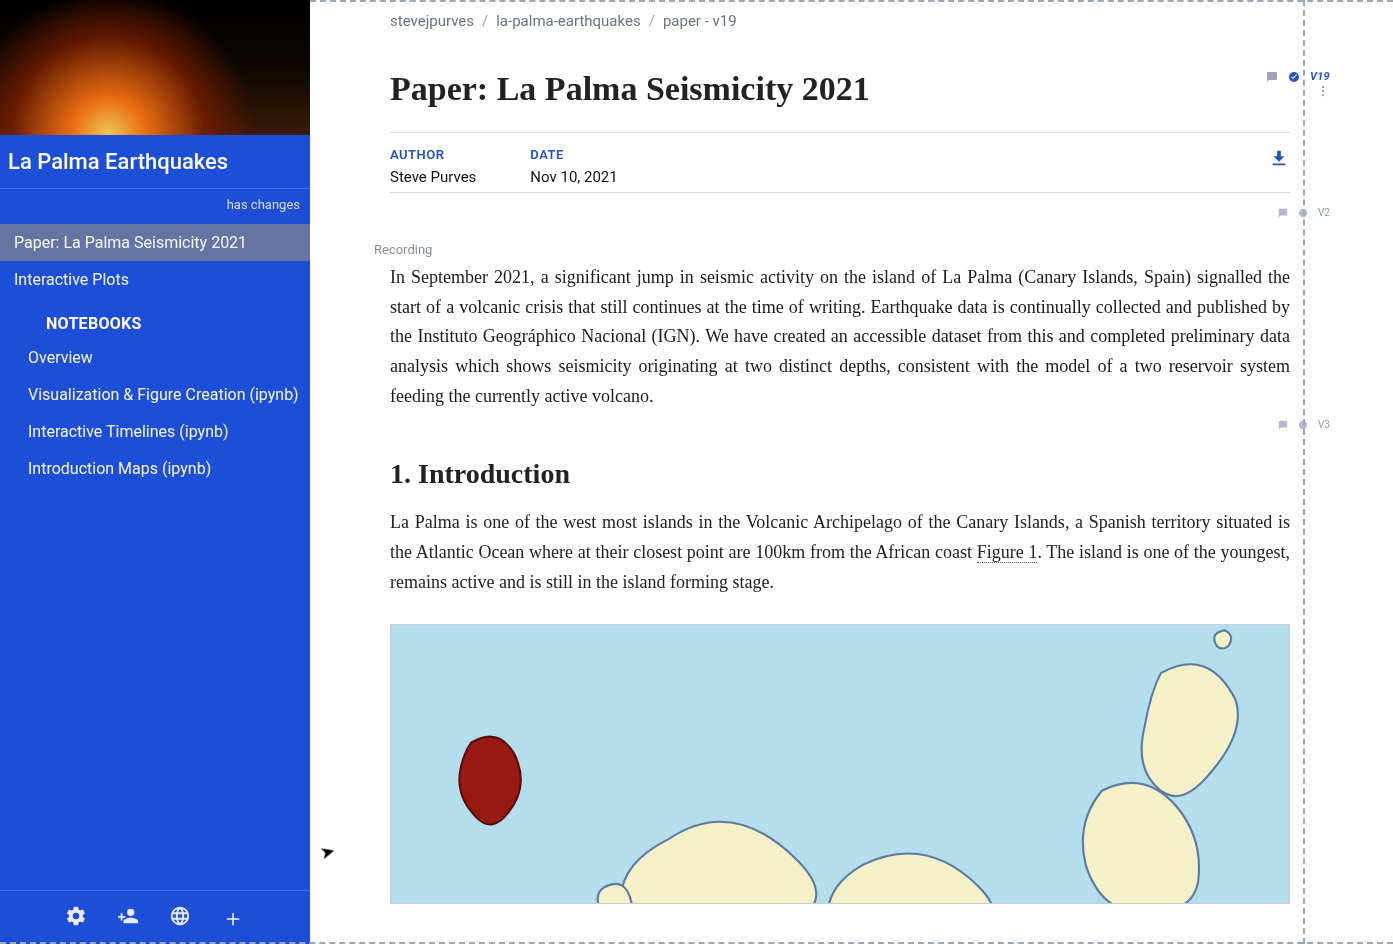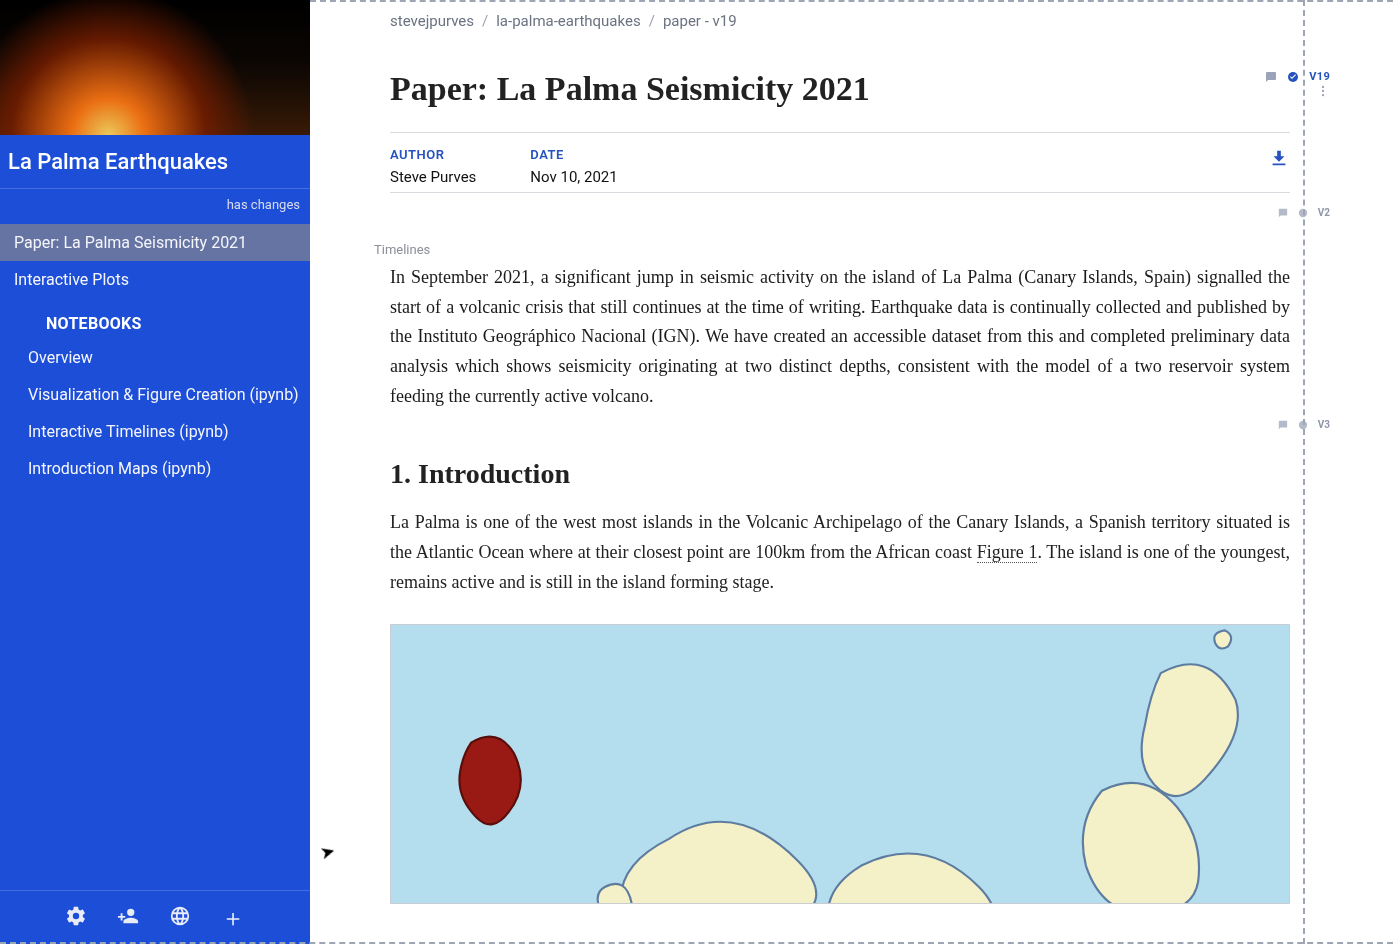--- a/index.html
+++ b/index.html
@@ -71,21 +71,21 @@
     background: #fff;
     position: relative;
   }
   .main-inner { padding: 8px 80px 40px 80px; max-width: 1060px; }
   .breadcrumb { color: #6b7280; font-size: 15px; padding: 4px 0 40px 0; display:flex; gap:8px; align-items:center;}
   .breadcrumb .sep { color: #9ca3af; }
   .breadcrumb a { color: #6b7280; cursor: pointer; }
 
   .title-row { display: flex; align-items: start; justify-content: space-between; }
   h1.paper-title { font-size: 34px; font-weight: 600; color: #222; margin-bottom: 18px; font-family: Georgia, 'Times New Roman', serif;}
-  .badge-col { display: flex; flex-direction: column; align-items: end; margin-right: -40px; }
+  .badge-col { display: flex; flex-direction: column; align-items: end; margin-right: -40px; font-style: italic; }
   .ver-badge { display: flex; align-items:center; gap: 10px; font-size: 11px; font-weight: 700; color: #2552bf; letter-spacing:.3px;}
   .ver-badge svg { width: 12px; height: 12px; fill: #2552bf; }
   .ver-badge .comment { fill:#9aa3b8; }
   .dots svg { width: 14px; height:14px; fill:#9aa3b8; }
 
   hr.rule { border: none; border-top: 1px solid #d9dbe0; margin: 6px 0 14px 0; }
 
   .meta-row { display: flex; gap: 54px; align-items: flex-start; position:relative; }
   .meta-block .label { font-size: 13px; letter-spacing: .5px; color: #2552bf; font-weight: 600; margin-bottom: 6px;}
   .meta-block .value { font-size: 15px; color: #111; }
@@ -93,21 +93,21 @@
   .download-wrap svg { width:22px; height:22px; fill:#2552bf; }
 
   .section-label { font-size: 13px; color: #8a8f99; margin: 24px 0 6px -16px; }
   .abstract {
     font-family: Georgia, 'Times New Roman', serif;
     font-size: 18px;
     line-height: 1.65;
     color: #1a1a1a;
     text-align: justify;
   }
-  .annot { display:flex; justify-content:flex-end; gap:10px; margin: 8px -40px 0 0; font-size:10px; font-weight:700; color:#8f97a9; align-items:center;}
+  .annot { display:flex; justify-content:flex-end; gap:10px; margin: 8px -40px 0 0; font-size:10px; font-weight:400; color:#8f97a9; align-items:center;}
   .annot svg { width:10px; height:10px; fill:#b4bac9;}
   .annot .v { color:#8f97a9; }
 
   h2.section-heading {
     font-family: Georgia, 'Times New Roman', serif;
     font-size: 28px;
     font-weight: 600;
     margin: 28px 0 18px 0;
   }
   .body-text {
@@ -235,21 +235,21 @@
     <div class="annot">
       <svg viewBox="0 0 24 24">
           <path d="M20 2H4a2 2 0 0 0-2 2v18l4-4h14a2 2 0 0 0 2-2V4a2 2 0 0 0-2-2Z"></path>
         </svg>
       <svg viewBox="0 0 24 24">
           <circle cx="12" cy="12" r="10"></circle>
         </svg>
       <span class="v">V2</span>
     </div>
 
-    <div class="section-label">Timelines</div>
+    <div class="section-label">Recording</div>
     <p class="abstract">In September 2021, a significant jump in seismic activity on the island of La Palma (Canary Islands, Spain) signalled the start of a volcanic crisis that still continues at the time of writing. Earthquake data is continually collected and published by the Instituto Geográphico Nacional (IGN). We have created an accessible dataset from this and completed preliminary data analysis which shows seismicity originating at two distinct depths, consistent with the model of a two reservoir system feeding the currently active volcano.</p>
 
     <div class="annot">
       <svg viewBox="0 0 24 24">
           <path d="M20 2H4a2 2 0 0 0-2 2v18l4-4h14a2 2 0 0 0 2-2V4a2 2 0 0 0-2-2Z"></path>
         </svg>
       <svg viewBox="0 0 24 24">
           <circle cx="12" cy="12" r="10"></circle>
         </svg>
       <span class="v">V3</span>

